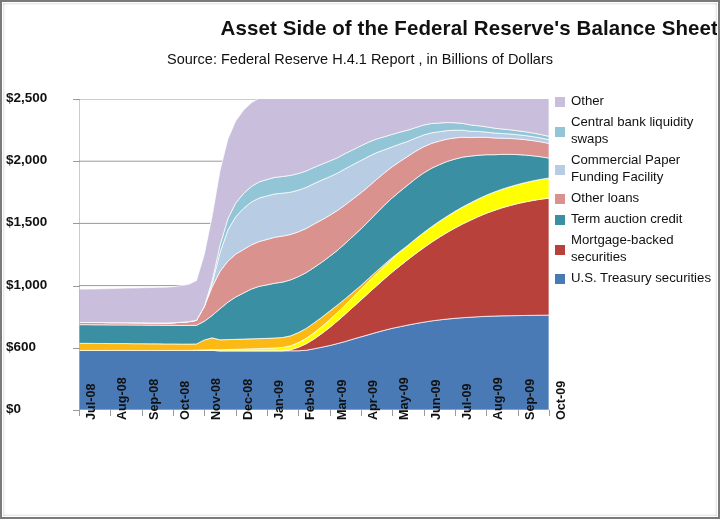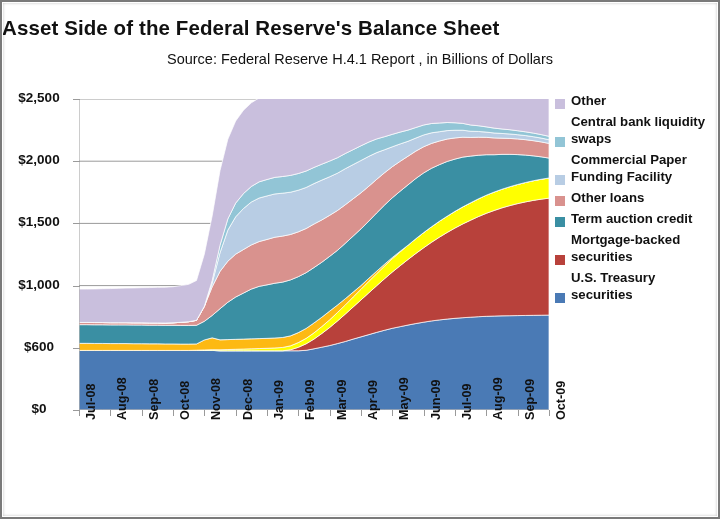--- a/index.html
+++ b/index.html
@@ -1,36 +1,36 @@
 <!DOCTYPE html>
 <html><head>
 <meta charset="utf-8">
 <style>
   html,body{margin:0;padding:0;background:#fff;}
   body{width:720px;height:519px;overflow:hidden;font-family:"Liberation Sans",sans-serif;}
   #frame{position:relative;width:720px;height:519px;box-sizing:border-box;background:#ffffff;
          border:2px solid #7a7a7a;}
   #frame::after{content:"";position:absolute;left:0;top:0;right:0;bottom:0;pointer-events:none;
          box-shadow:inset 0 0 0 1px #ffffff, inset 0 0 3px 1px rgba(0,0,0,.25);}
-  #title{position:absolute;left:0;right:0;top:14px;text-align:left;font-size:20.5px;
+  #title{position:absolute;left:0;right:0;top:14px;text-align:right;font-size:20.5px;
          font-weight:bold;color:#111;letter-spacing:.1px;}
   #subtitle{position:absolute;left:0;right:0;top:49px;text-align:center;font-size:14.5px;
          color:#111;}
   
   #plot{position:absolute;left:77px;top:97px;width:470px;height:311px;}
   #plot svg{display:block;}
-  .ylab{position:absolute;font-size:13.5px;color:#111;font-weight:bold;text-align:center;
+  .ylab{position:absolute;font-size:13.5px;color:#111;font-weight:bold;text-align:left;
         width:66px;left:4px;}
   .ytick{position:absolute;left:71px;width:7px;height:1px;background:#9a9a9a;}
   .xtick{position:absolute;top:408px;width:1px;height:6px;background:#9a9a9a;}
   .xlab{position:absolute;font-size:12.6px;color:#111;font-weight:bold;white-space:nowrap;
         transform-origin:left top;transform:rotate(-90deg);}
   
   #legend{position:absolute;left:553px;top:90px;width:160px;}
-  .lgrow{display:flex;align-items:flex-end;margin-bottom:4px;font-weight:bold;}
+  .lgrow{display:flex;align-items:center;margin-bottom:4px;}
   .sw{width:10px;height:10px;flex:0 0 10px;margin-top:3px;margin-right:6px;}
   .ltext{font-size:13.2px;line-height:17px;color:#111;}
 </style>
 </head>
 <body>
 
 <div id="frame">
 
   <div id="title">Asset  Side of the Federal Reserve's Balance Sheet</div>
   <div id="subtitle">Source: Federal Reserve H.4.1 Report , in Billions of Dollars</div>

